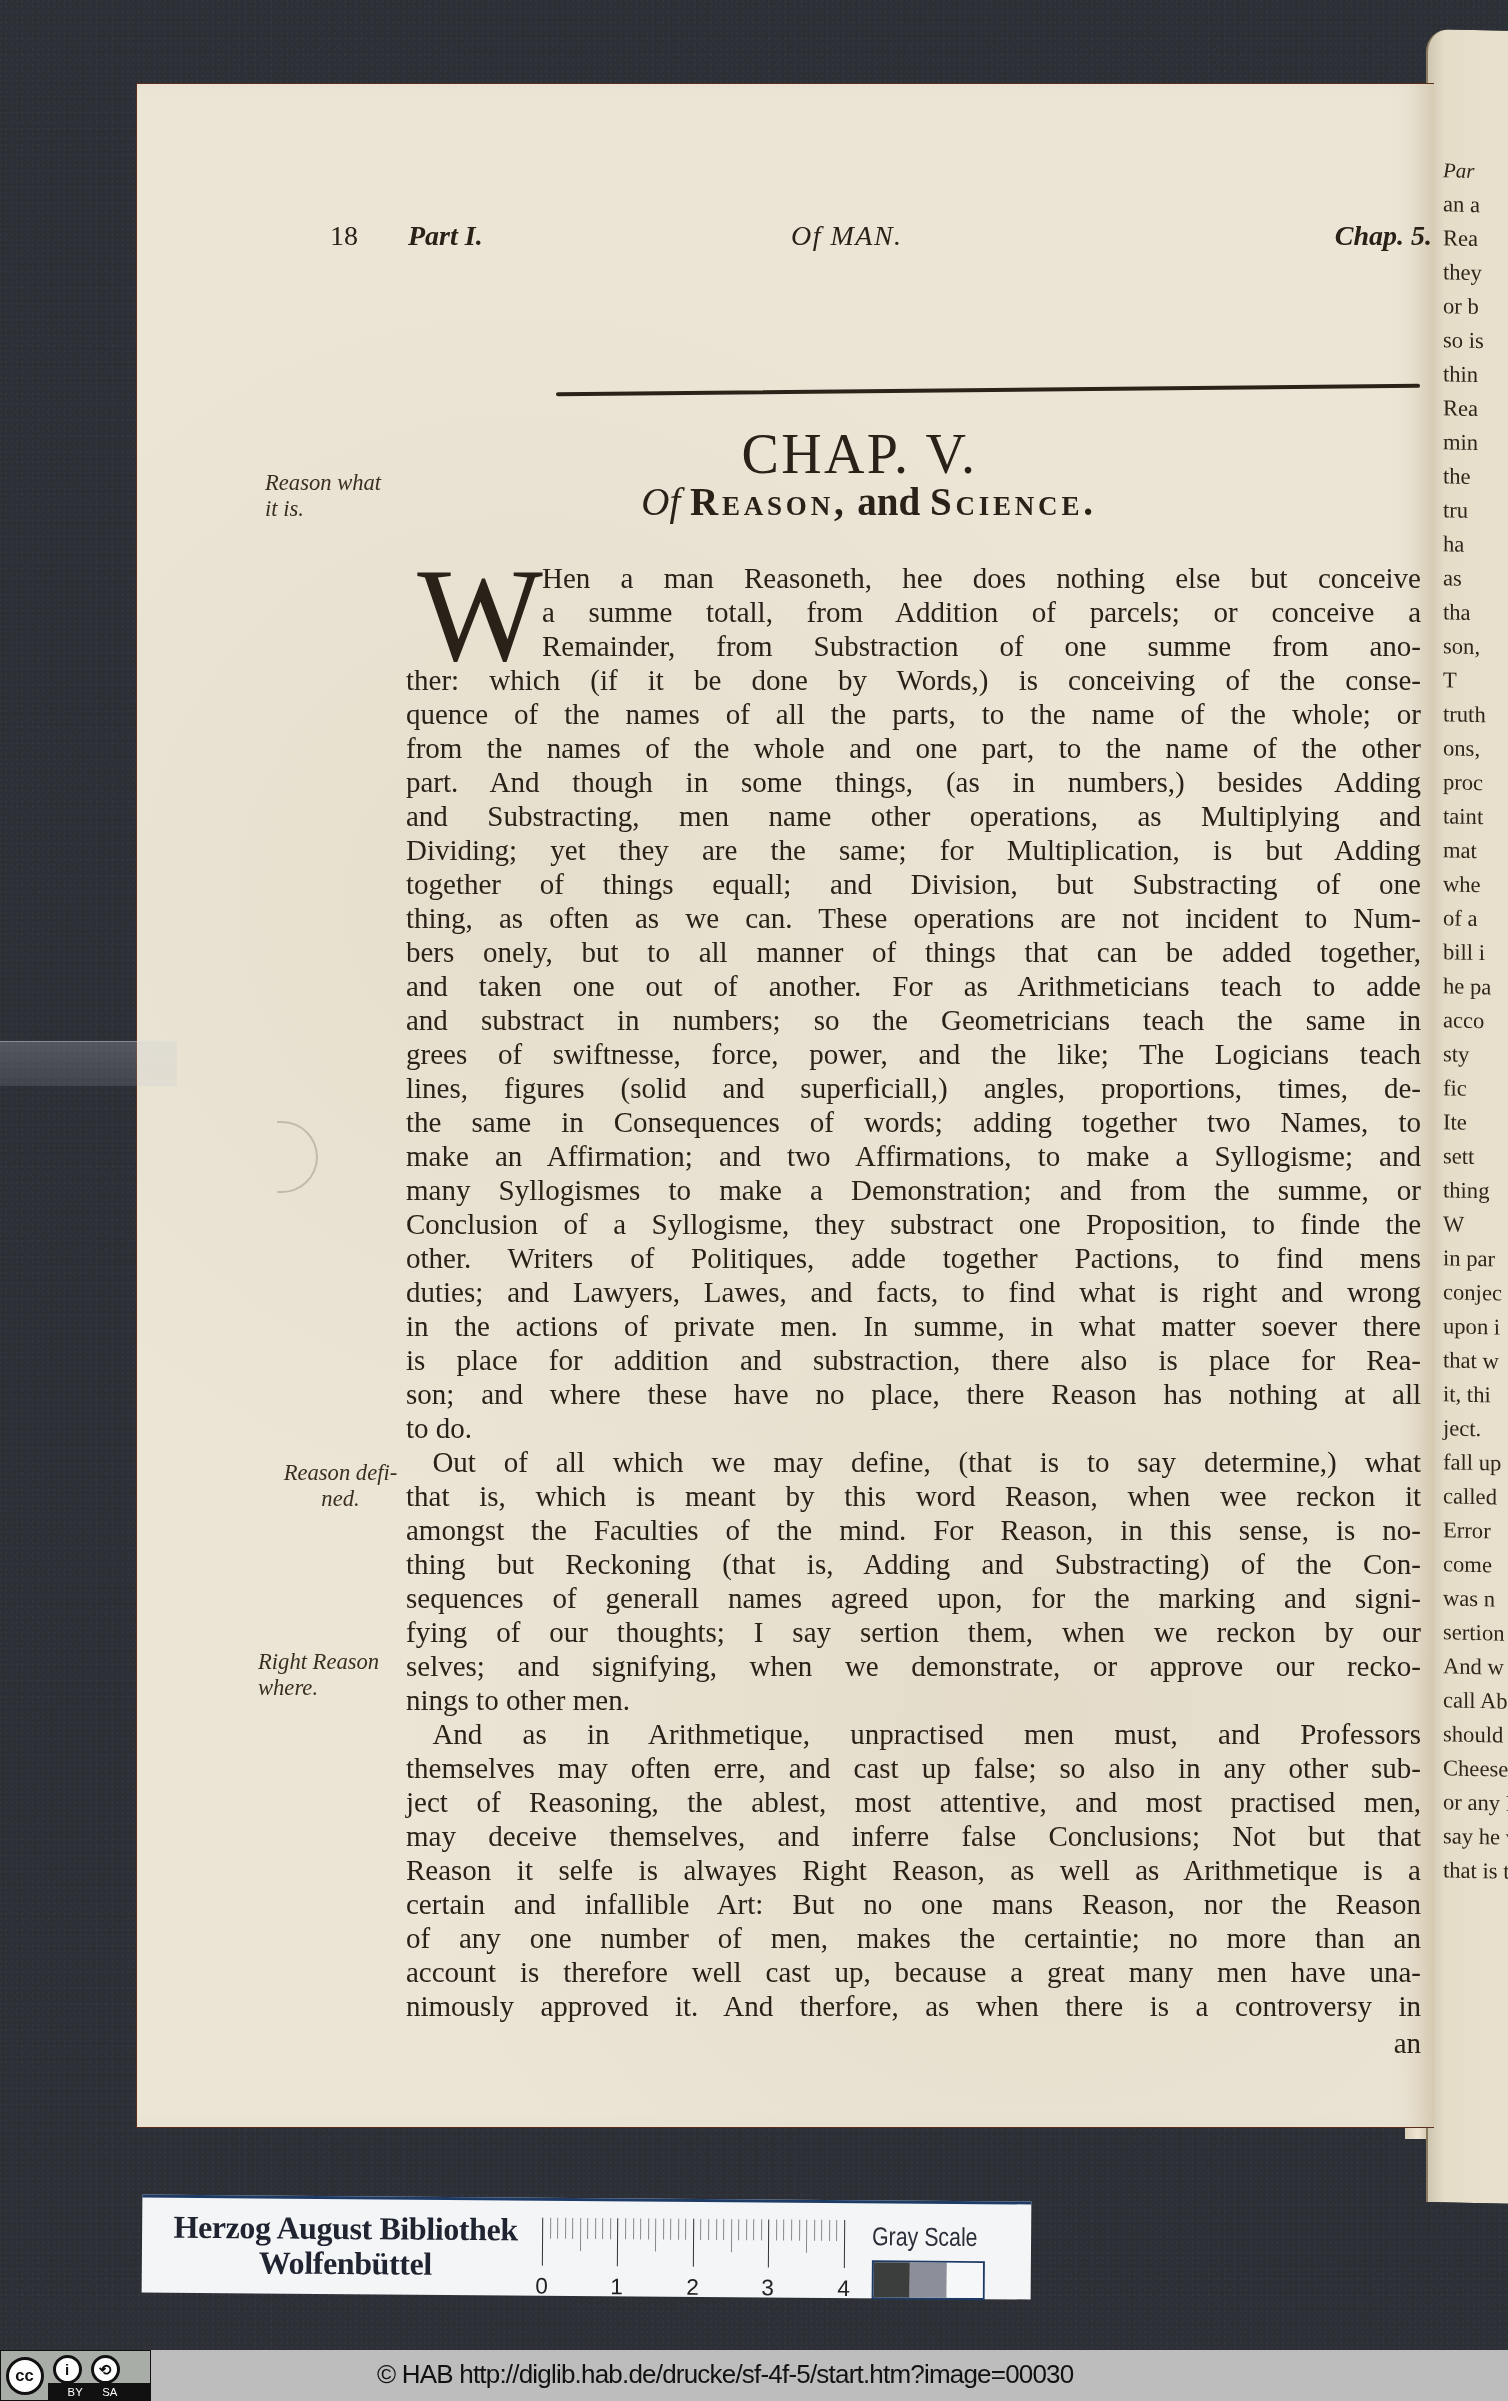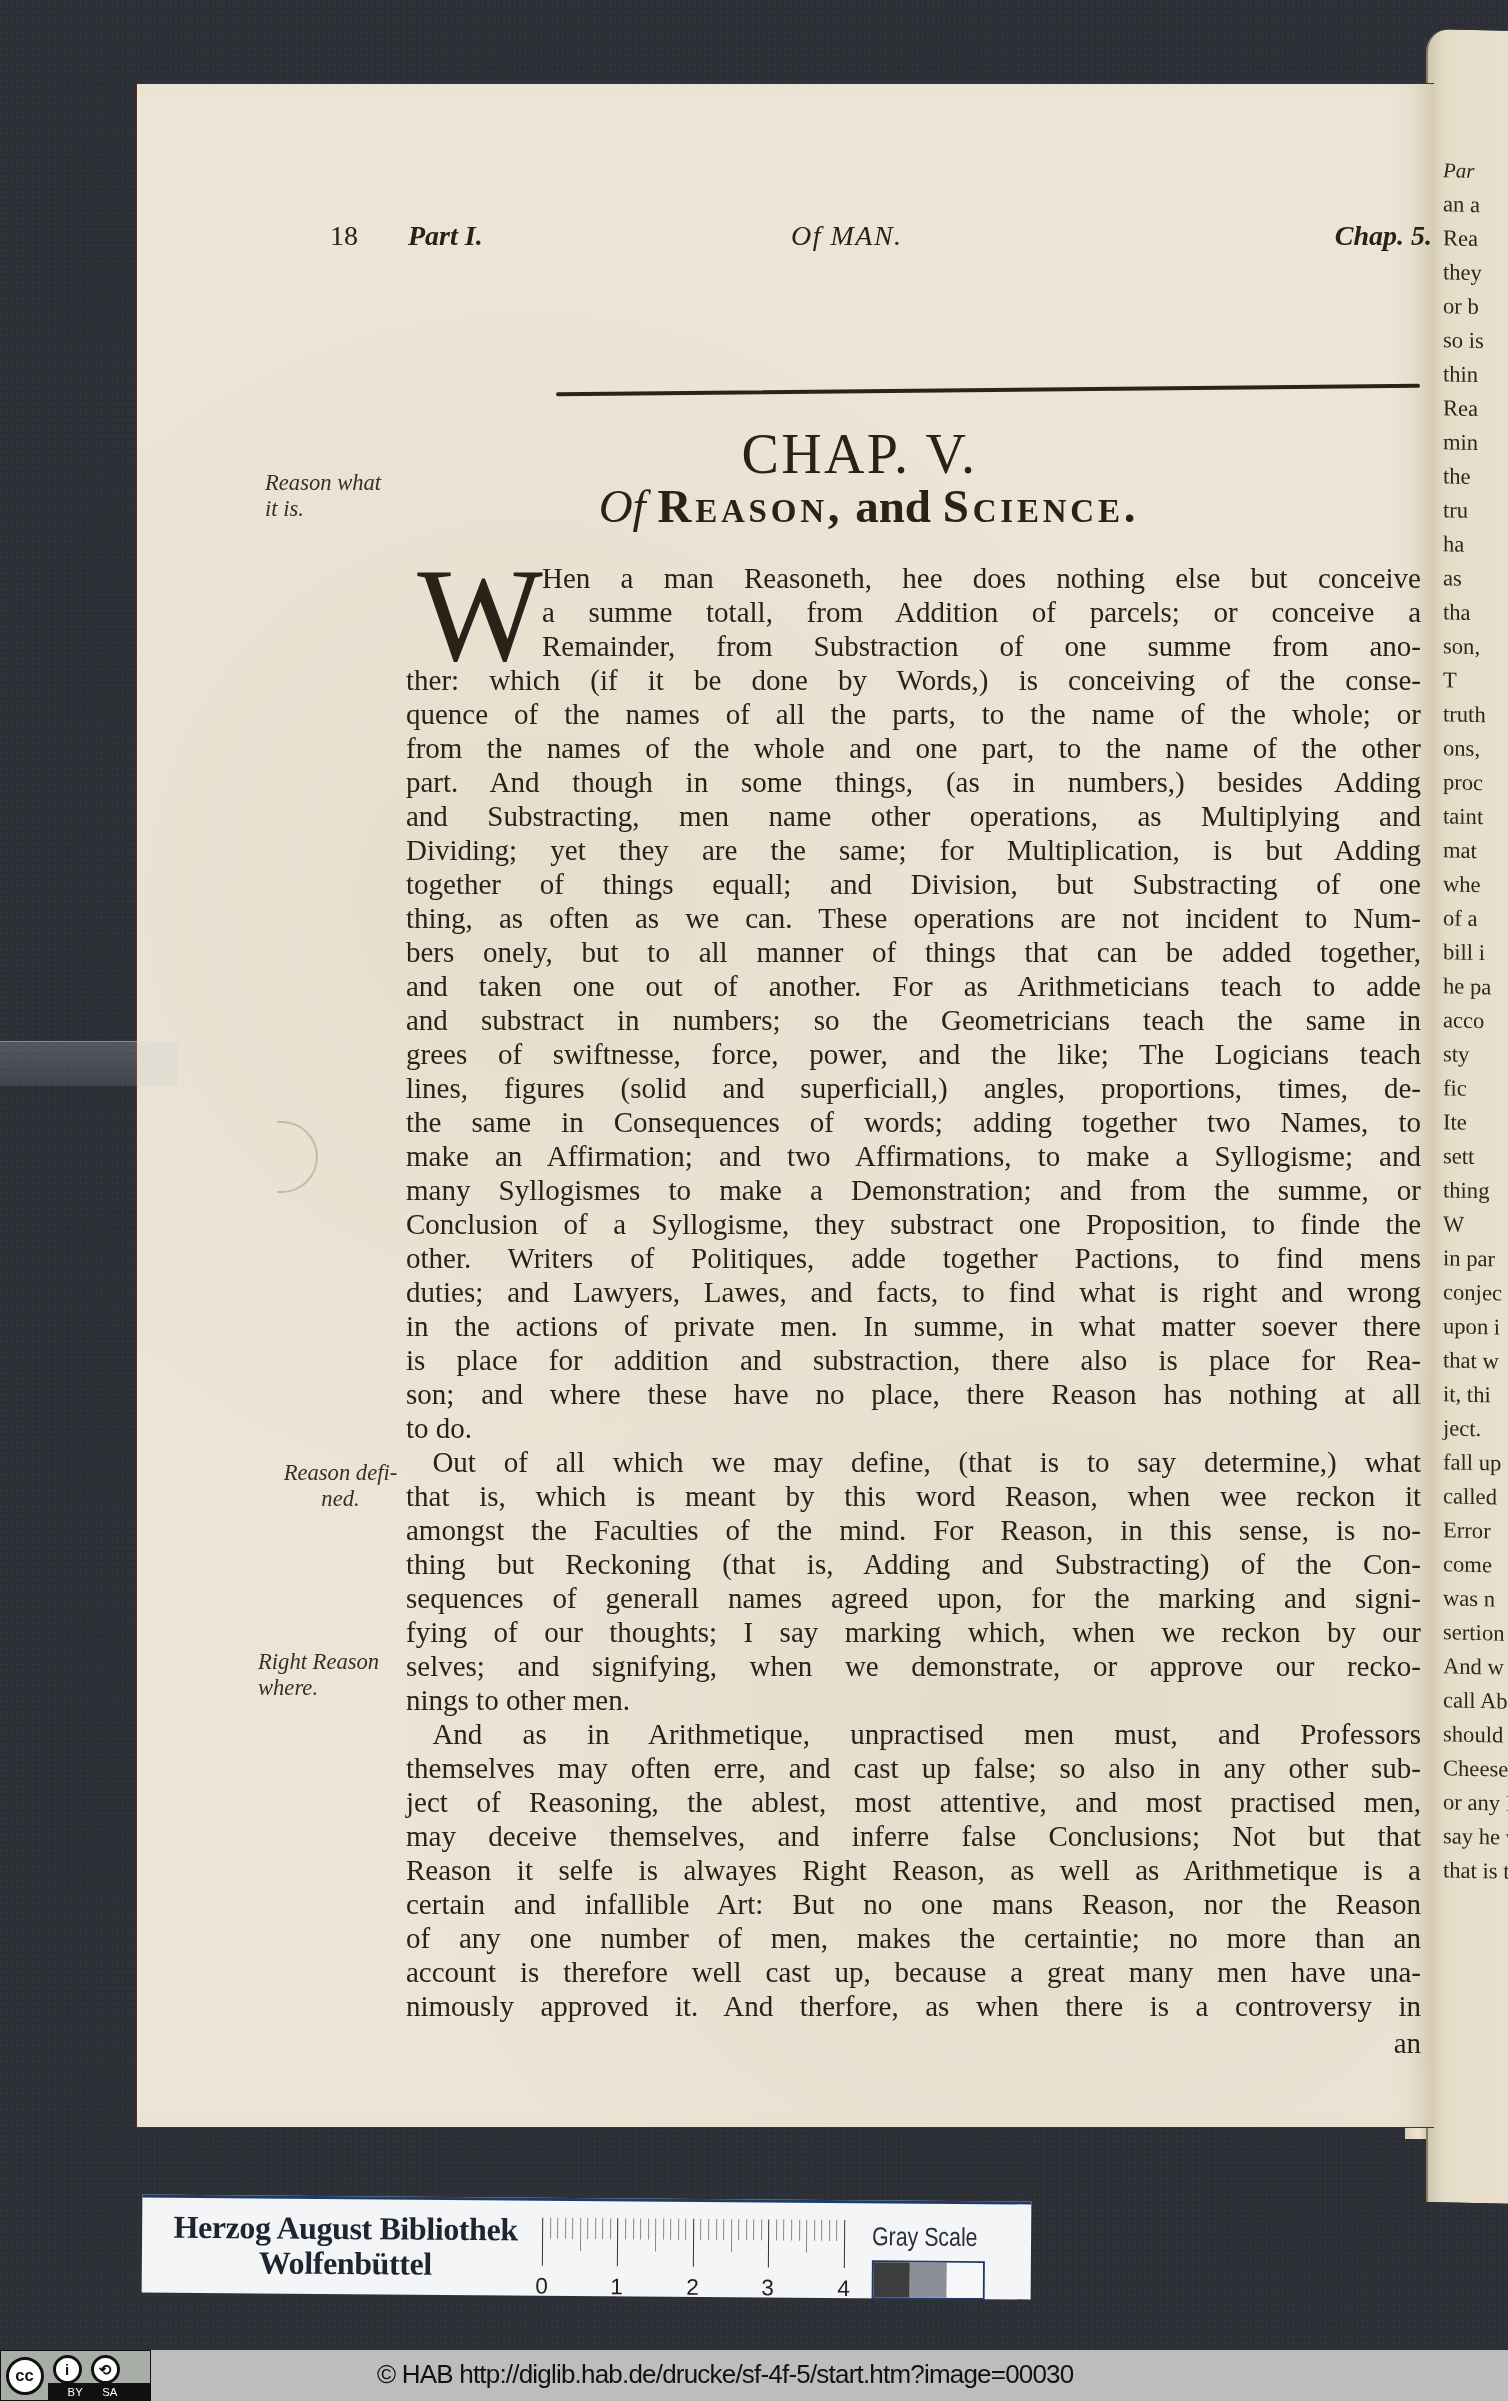--- a/index.html
+++ b/index.html
@@ -62,21 +62,21 @@
       position: absolute; top: 304px; left: 419px; width: 864px; height: 3.8px;
       background: #2c2318; transform: rotate(-0.55deg); border-radius: 2.3px;
     }
 
     .chap-title {
       position: absolute; top: 338px; left: 0; width: 1298px; text-align: center;
       font-size: 56px; letter-spacing: 2.3px; padding-left: 147px;
     }
     .chap-subtitle {
       position: absolute; top: 395px; left: 0; width: 1298px; text-align: center;
-      font-size: 47px; padding-left: 166px; font-weight: bold;
+      font-size: 39px; padding-left: 166px; font-weight: bold;
     }
     .chap-subtitle .it { font-style: italic; font-weight: normal; }
     .chap-subtitle .sc { font-variant: small-caps; letter-spacing: 3.8px; }
 
     .marginal {
       position: absolute; left: 128px; width: 151px;
       font-style: italic; font-size: 22.6px; line-height: 26px; color: #3a2e22;
     }
 
     .body-text {
@@ -291,21 +291,21 @@
         <span class="line">is place for addition and substraction, there also is place for Rea-</span>
         <span class="line">son; and where these have no place, there Reason has nothing at all</span>
         <span class="line last">to do.</span>
       </div>
     <div id="para-1">
         <span class="line indent">Out of all which we may define, (that is to say determine,) what</span>
         <span class="line">that is, which is meant by this word Reason, when wee reckon it</span>
         <span class="line">amongst the Faculties of the mind. For Reason, in this sense, is no-</span>
         <span class="line">thing but Reckoning (that is, Adding and Substracting) of the Con-</span>
         <span class="line">sequences of generall names agreed upon, for the marking and signi-</span>
-        <span class="line">fying of our thoughts; I say marking which, when we reckon by our</span>
+        <span class="line">fying of our thoughts; I say sertion them, when we reckon by our</span>
         <span class="line">selves; and signifying, when we demonstrate, or approve our recko-</span>
         <span class="line last">nings to other men.</span>
       </div>
     <div id="para-2">
         <span class="line indent">And as in Arithmetique, unpractised men must, and Professors</span>
         <span class="line">themselves may often erre, and cast up false; so also in any other sub-</span>
         <span class="line">ject of Reasoning, the ablest, most attentive, and most practised men,</span>
         <span class="line">may deceive themselves, and inferre false Conclusions; Not but that</span>
         <span class="line">Reason it selfe is alwayes Right Reason, as well as Arithmetique is a</span>
         <span class="line">certain and infallible Art: But no one mans Reason, nor the Reason</span>

